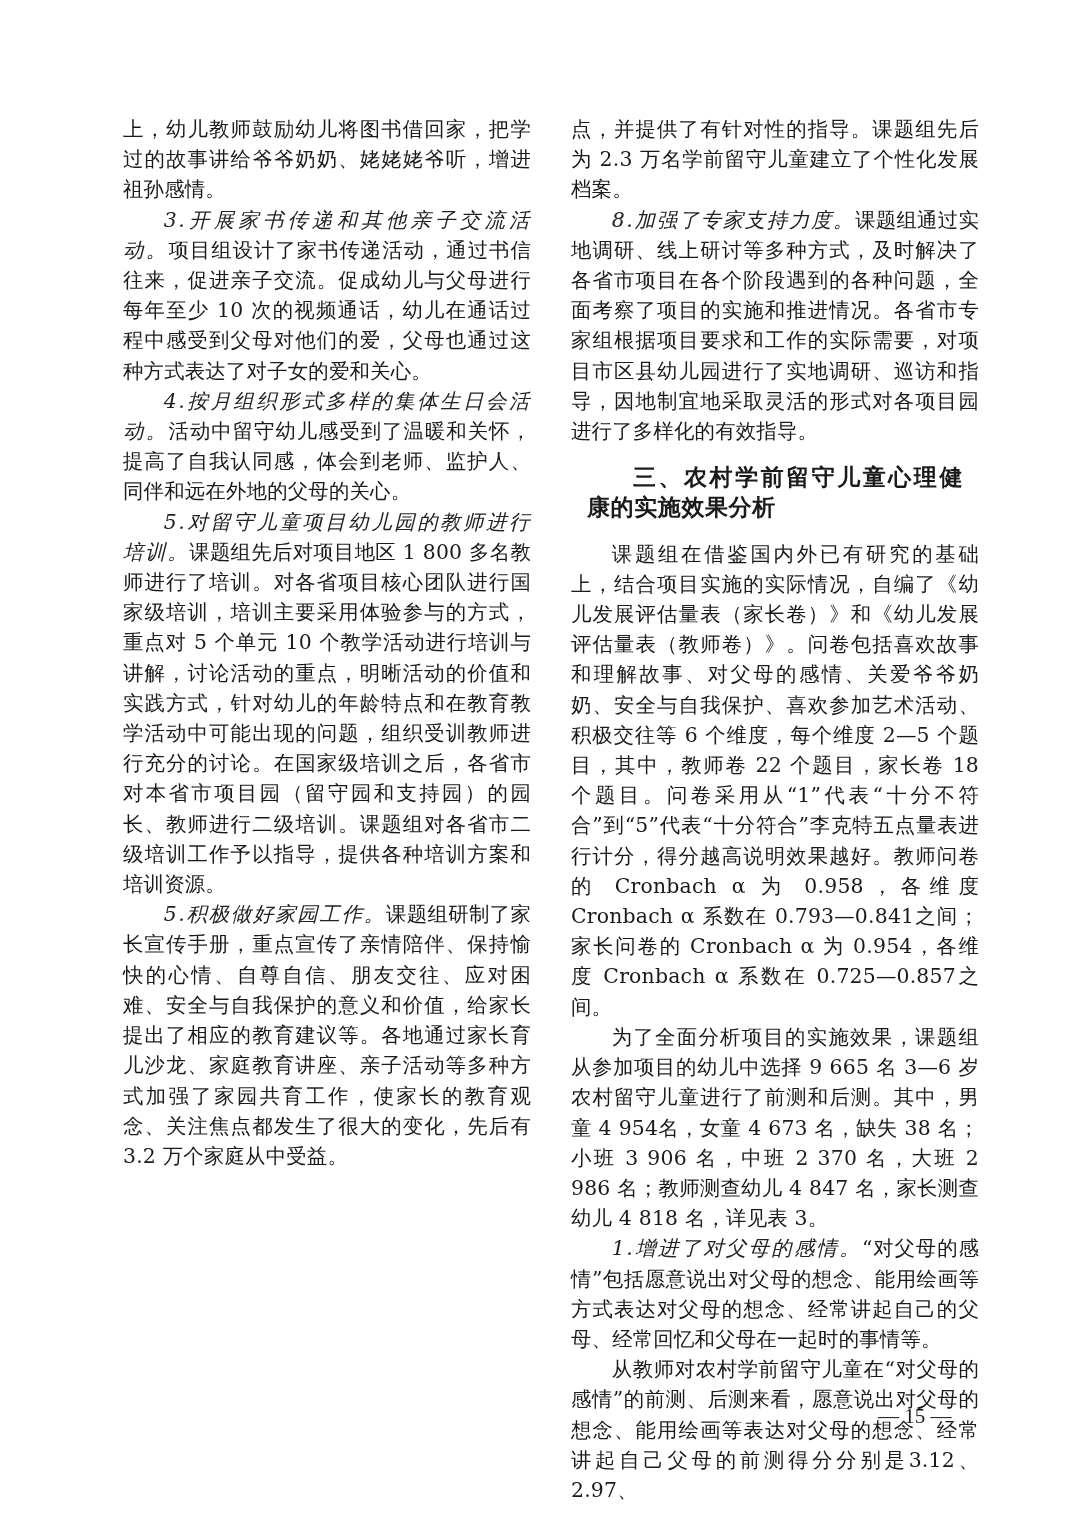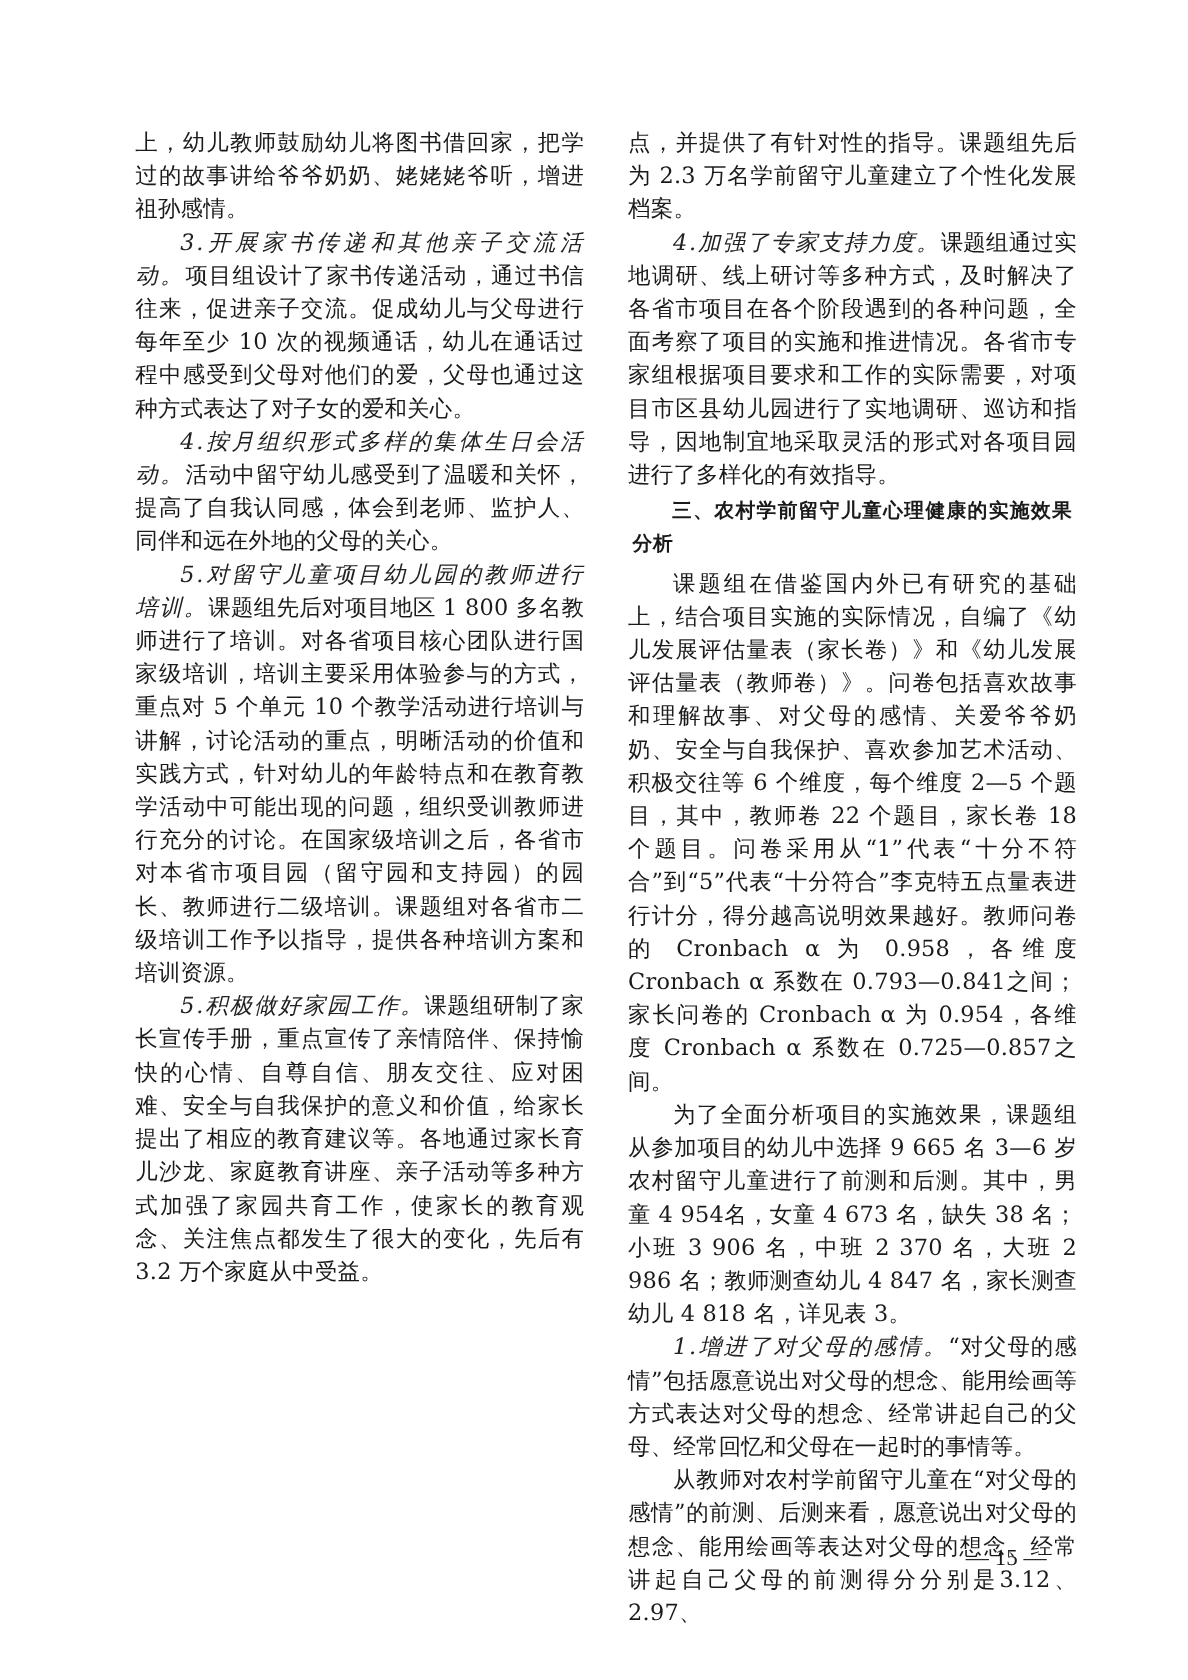--- a/index.html
+++ b/index.html
@@ -21,22 +21,22 @@
     .col p.indent { text-indent: 2em; }
     .item-head {
       font-family: "DejaVu Serif", "Liberation Serif", serif;
       font-style: italic;
       letter-spacing: 1.6px;
       color: #222;
     }
     .section-head {
       font-family: "DejaVu Sans", "Liberation Sans", sans-serif;
       font-weight: bold;
-      font-size: 18px;
-      margin: 4px;
+      font-size: 23px;
+      margin: 16px;
       text-indent: 2em;
       letter-spacing: 0.6px;
       line-height: 30.2px;
     }
     .page-number {
       position: absolute; left: 878px; top: 1404px; width: 100px;
       text-align: left; font-size: 21px;
       font-family: "Liberation Serif", "DejaVu Serif", serif;
       color: #1a1a1a;
     }
@@ -55,21 +55,21 @@
 
     <p class="indent"><span class="item-head">5.对留守儿童项目幼儿园的教师进行培训。</span><span>课题组先后对项目地区 1 800 多名教师进行了培训。对各省项目核心团队进行国家级培训，培训主要采用体验参与的方式，重点对 5 个单元 10 个教学活动进行培训与讲解，讨论活动的重点，明晰活动的价值和实践方式，针对幼儿的年龄特点和在教育教学活动中可能出现的问题，组织受训教师进行充分的讨论。在国家级培训之后，各省市对本省市项目园（留守园和支持园）的园长、教师进行二级培训。课题组对各省市二级培训工作予以指导，提供各种培训方案和培训资源。</span></p>
 
     <p class="indent"><span class="item-head">5.积极做好家园工作。</span><span>课题组研制了家长宣传手册，重点宣传了亲情陪伴、保持愉快的心情、自尊自信、朋友交往、应对困难、安全与自我保护的意义和价值，给家长提出了相应的教育建议等。各地通过家长育儿沙龙、家庭教育讲座、亲子活动等多种方式加强了家园共育工作，使家长的教育观念、关注焦点都发生了很大的变化，先后有 3.2 万个家庭从中受益。</span></p>
 
   </div>
 
   <div class="col right">
     <p>点，并提供了有针对性的指导。课题组先后为 2.3 万名学前留守儿童建立了个性化发展档案。</p>
 
-    <p class="indent"><span class="item-head">4.加强了专家支持力度。</span><span>课题组通过实地调研、线上研讨等多种方式，及时解决了各省市项目在各个阶段遇到的各种问题，全面考察了项目的实施和推进情况。各省市专家组根据项目要求和工作的实际需要，对项目市区县幼儿园进行了实地调研、巡访和指导，因地制宜地采取灵活的形式对各项目园进行了多样化的有效指导。</span></p>
+    <p class="indent"><span class="item-head">8.加强了专家支持力度。</span><span>课题组通过实地调研、线上研讨等多种方式，及时解决了各省市项目在各个阶段遇到的各种问题，全面考察了项目的实施和推进情况。各省市专家组根据项目要求和工作的实际需要，对项目市区县幼儿园进行了实地调研、巡访和指导，因地制宜地采取灵活的形式对各项目园进行了多样化的有效指导。</span></p>
 
     <h3 class="section-head">三、农村学前留守儿童心理健康的实施效果分析</h3>
 
     <p class="indent">课题组在借鉴国内外已有研究的基础上，结合项目实施的实际情况，自编了《幼儿发展评估量表（家长卷）》和《幼儿发展评估量表（教师卷）》。问卷包括喜欢故事和理解故事、对父母的感情、关爱爷爷奶奶、安全与自我保护、喜欢参加艺术活动、积极交往等 6 个维度，每个维度 2—5 个题目，其中，教师卷 22 个题目，家长卷 18 个题目。问卷采用从“1”代表“十分不符合”到“5”代表“十分符合”李克特五点量表进行计分，得分越高说明效果越好。教师问卷的 Cronbach α 为 0.958，各维度 Cronbach α 系数在 0.793—0.841之间；家长问卷的 Cronbach α 为 0.954，各维度 Cronbach α 系数在 0.725—0.857之间。</p>
 
     <p class="indent">为了全面分析项目的实施效果，课题组从参加项目的幼儿中选择 9 665 名 3—6 岁农村留守儿童进行了前测和后测。其中，男童 4 954名，女童 4 673 名，缺失 38 名；小班 3 906 名，中班 2 370 名，大班 2 986 名；教师测查幼儿 4 847 名，家长测查幼儿 4 818 名，详见表 3。</p>
 
     <p class="indent"><span class="item-head">1.增进了对父母的感情。</span><span>“对父母的感情”包括愿意说出对父母的想念、能用绘画等方式表达对父母的想念、经常讲起自己的父母、经常回忆和父母在一起时的事情等。</span></p>
 
     <p class="indent">从教师对农村学前留守儿童在“对父母的感情”的前测、后测来看，愿意说出对父母的想念、能用绘画等表达对父母的想念、经常讲起自己父母的前测得分分别是3.12、2.97、</p>

